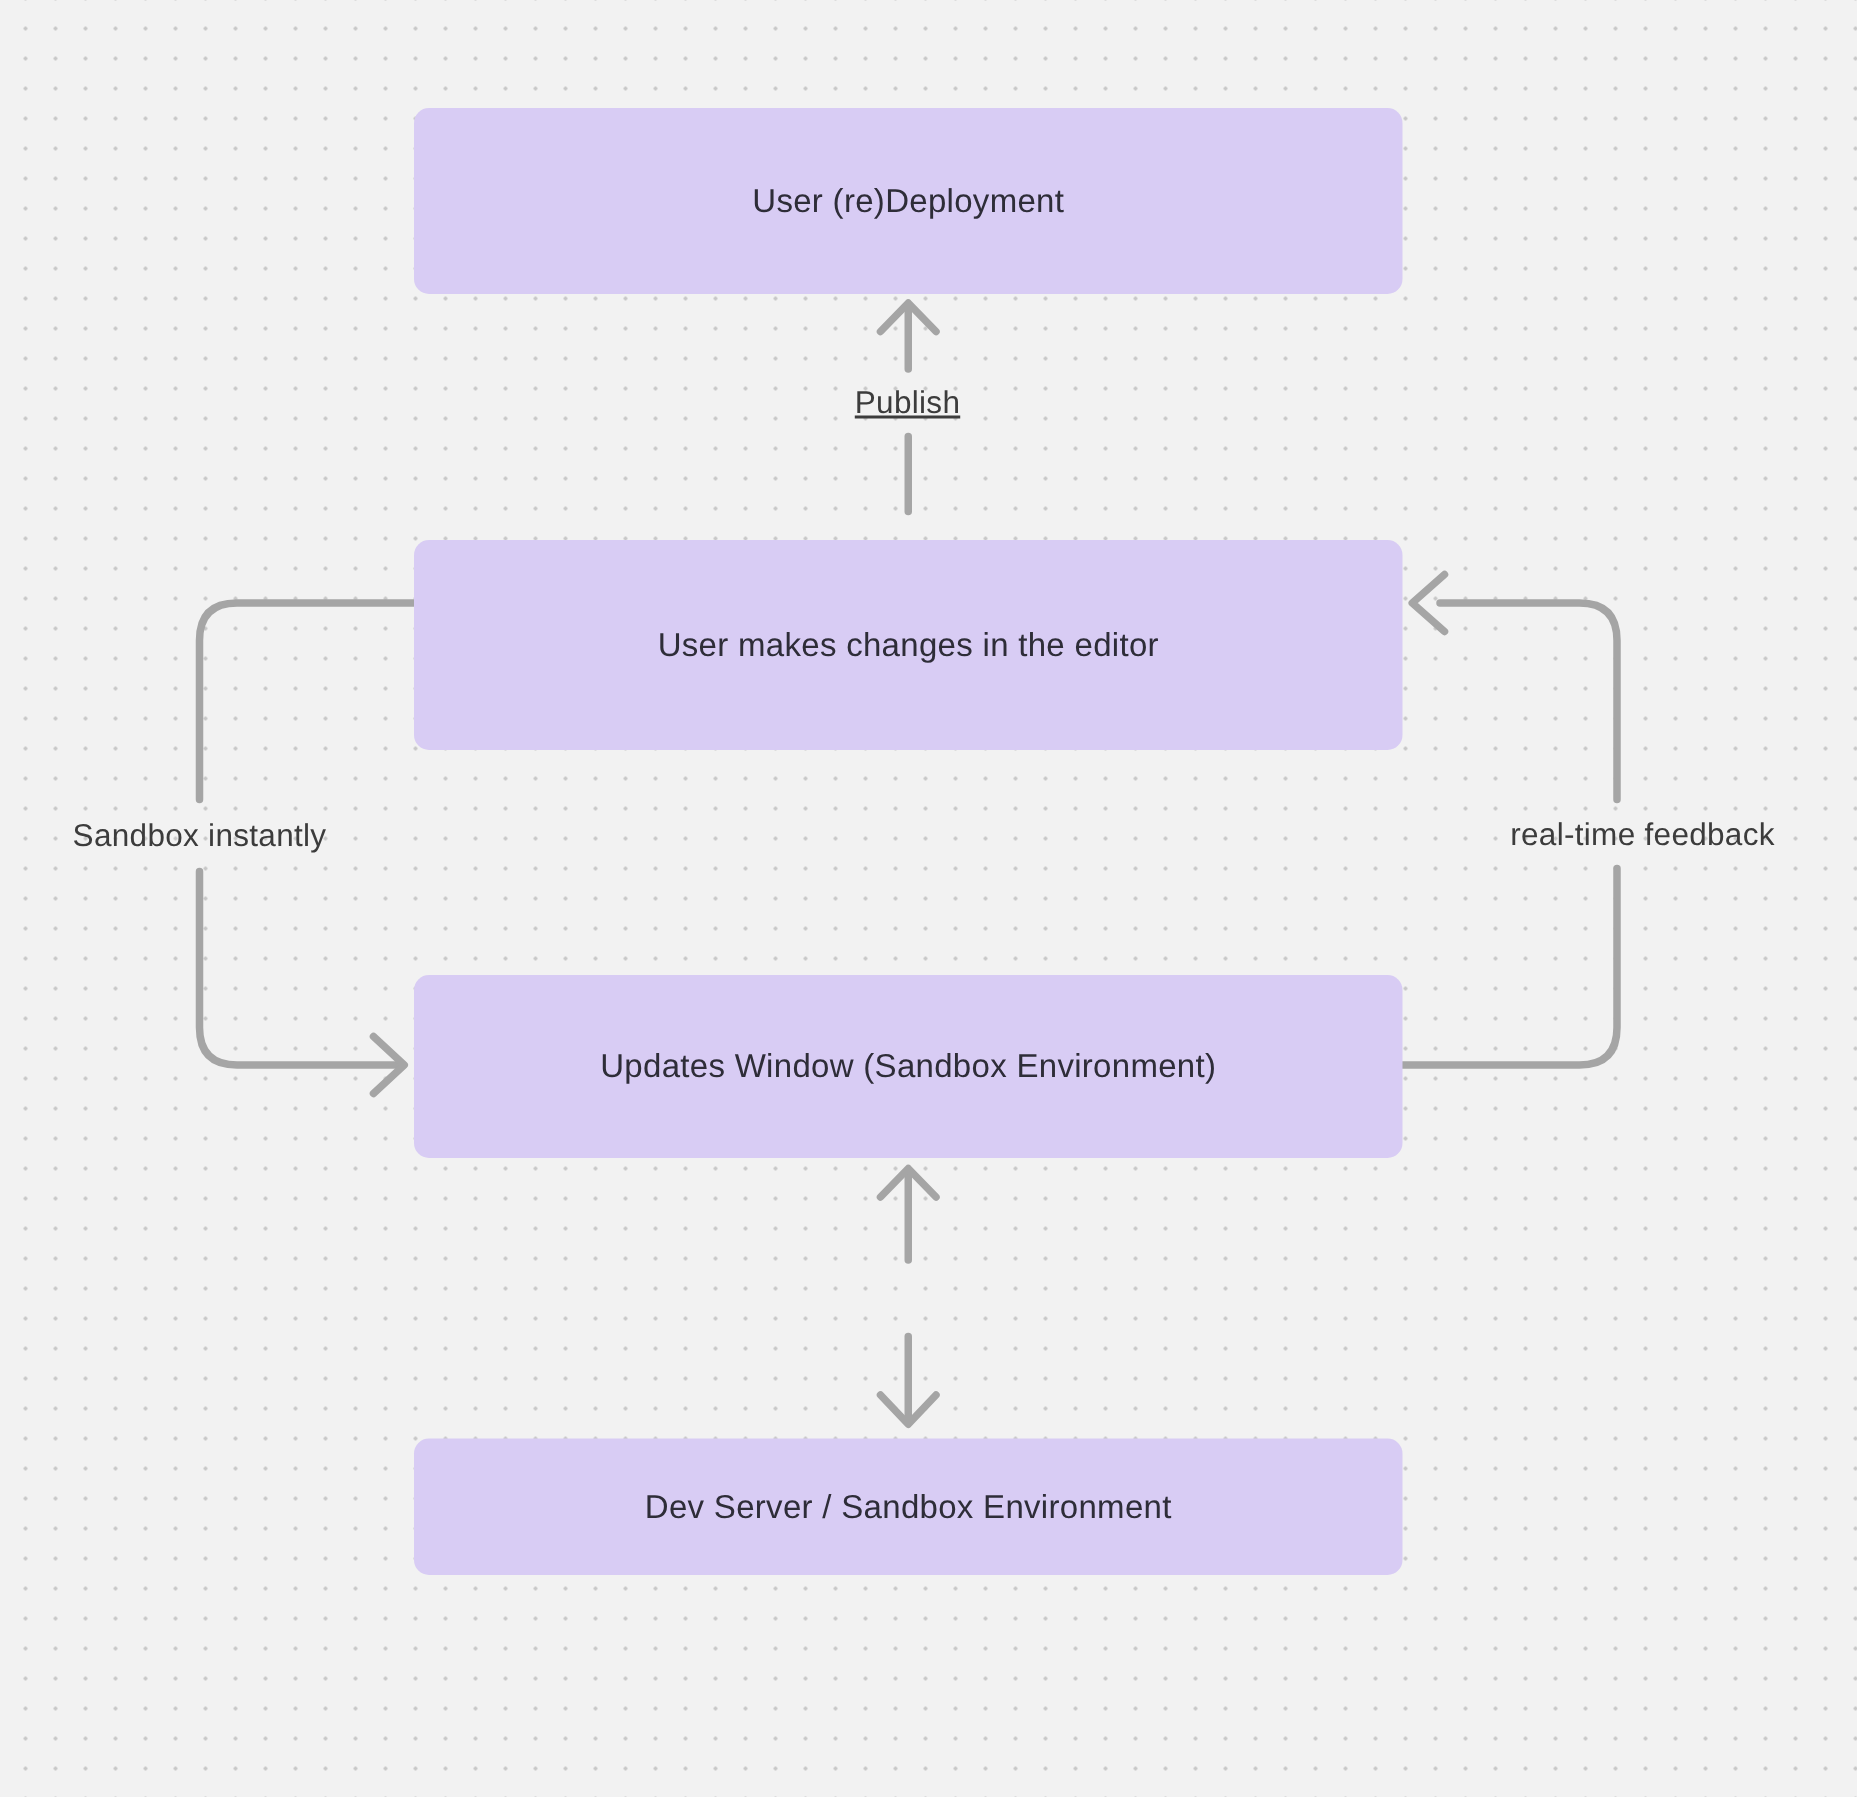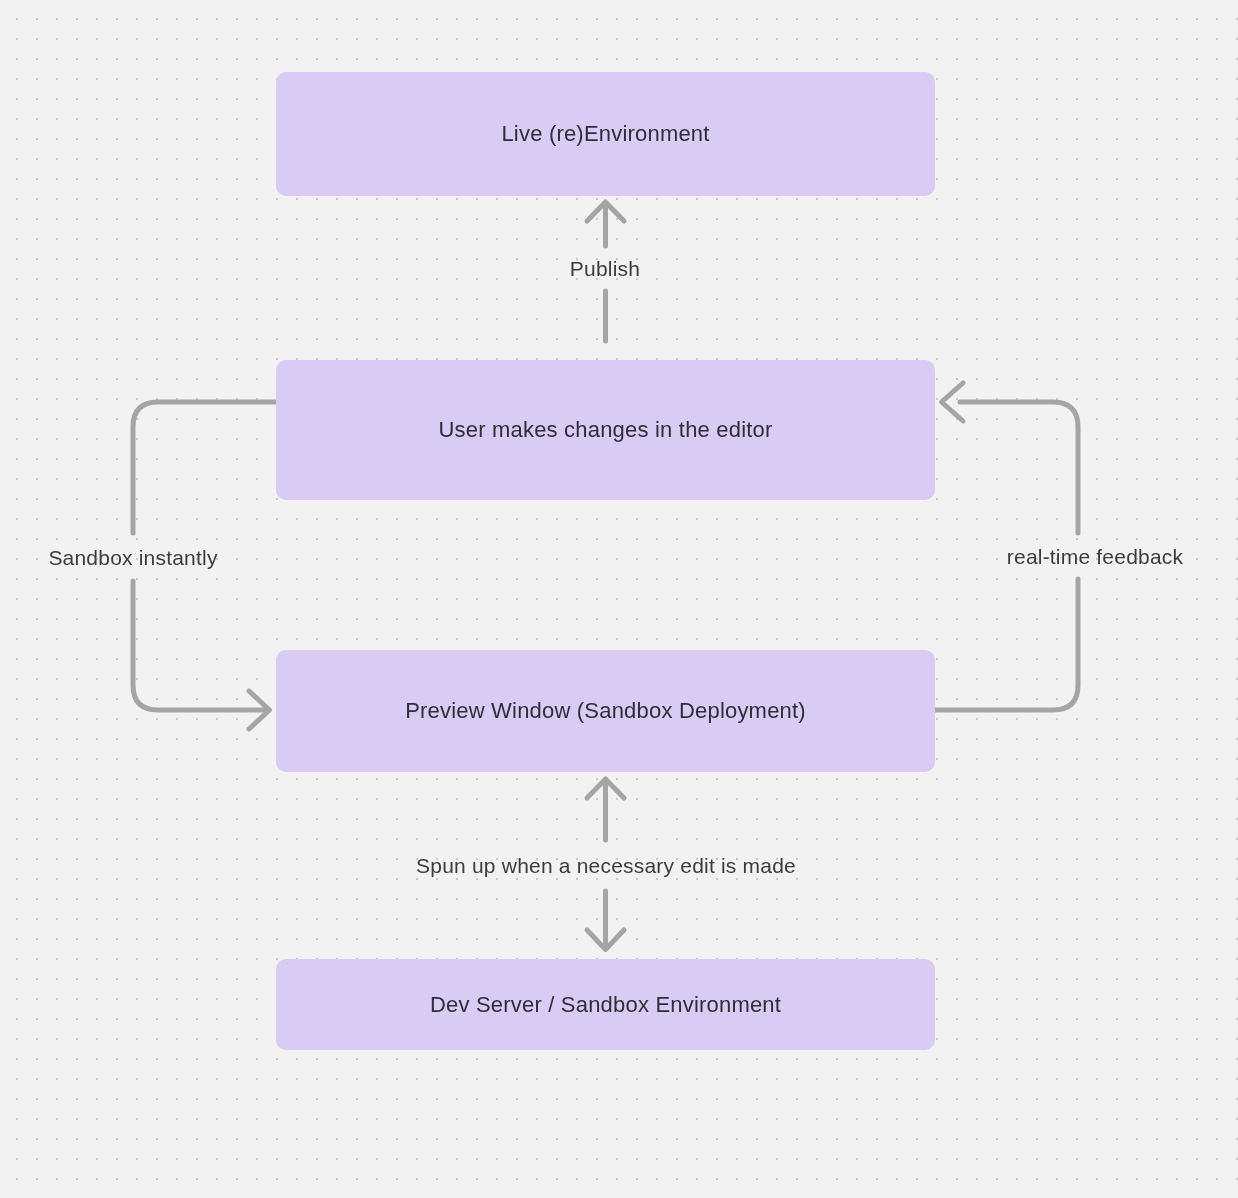--- a/index.html
+++ b/index.html
@@ -40,21 +40,21 @@
   .node-3{top:650px;height:122px;}
   .node-4{top:959px;height:91px;}
   .edge-label{
     position:absolute;
     transform:translate(-50%,-50%);
     font-size:21px;
     color:var(--label-text,#3c3c3c);
     white-space:nowrap;
     letter-spacing:.2px;
   }
-  .lbl-publish{left:605px;top:269px;}
+  .lbl-publish{left:605px;top:269px;text-decoration:underline;}
   .lbl-updates{left:133px;top:558px;}
   .lbl-feedback{left:1078px;top:557px;margin-left:17px;}
   .lbl-spunup{left:606px;top:866px;}
 </style>
 </head>
 <body>
 
 <div class="canvas">
 
   <svg class="arrows" viewBox="0 0 1238 1198" aria-hidden="true">
@@ -70,29 +70,28 @@
     <path d="M935 710 H1053 Q1078 710 1078 685 V579"></path>
     <path d="M1078 533 V427 Q1078 402 1053 402 H960"></path>
     <path d="M963 383 L941.5 402 L963 421"></path>
 
     <path d="M605.5 781 V840"></path>
     <path d="M587 798 L605.5 779 L624 798"></path>
     <path d="M605.5 891 V946"></path>
     <path d="M587 930 L605.5 949.5 L624 930"></path>
   </svg>
 
-  <div class="node node-1">Live (re)Environment</div>
+  <div class="node node-1">User (re)Deployment</div>
 
   <div class="node node-2">User makes changes in the editor</div>
 
-  <div class="node node-3">Preview Window (Sandbox Deployment)</div>
+  <div class="node node-3">Updates Window (Sandbox Environment)</div>
 
   <div class="node node-4">Dev Server / Sandbox Environment</div>
 
   <div class="edge-label lbl-publish">Publish</div>
 
   <div class="edge-label lbl-updates">Sandbox instantly</div>
 
   <div class="edge-label lbl-feedback">real-time feedback</div>
 
-  <div class="edge-label lbl-spunup">Spun up when a necessary edit is made</div>
 
 </div>
 
 </body></html>

